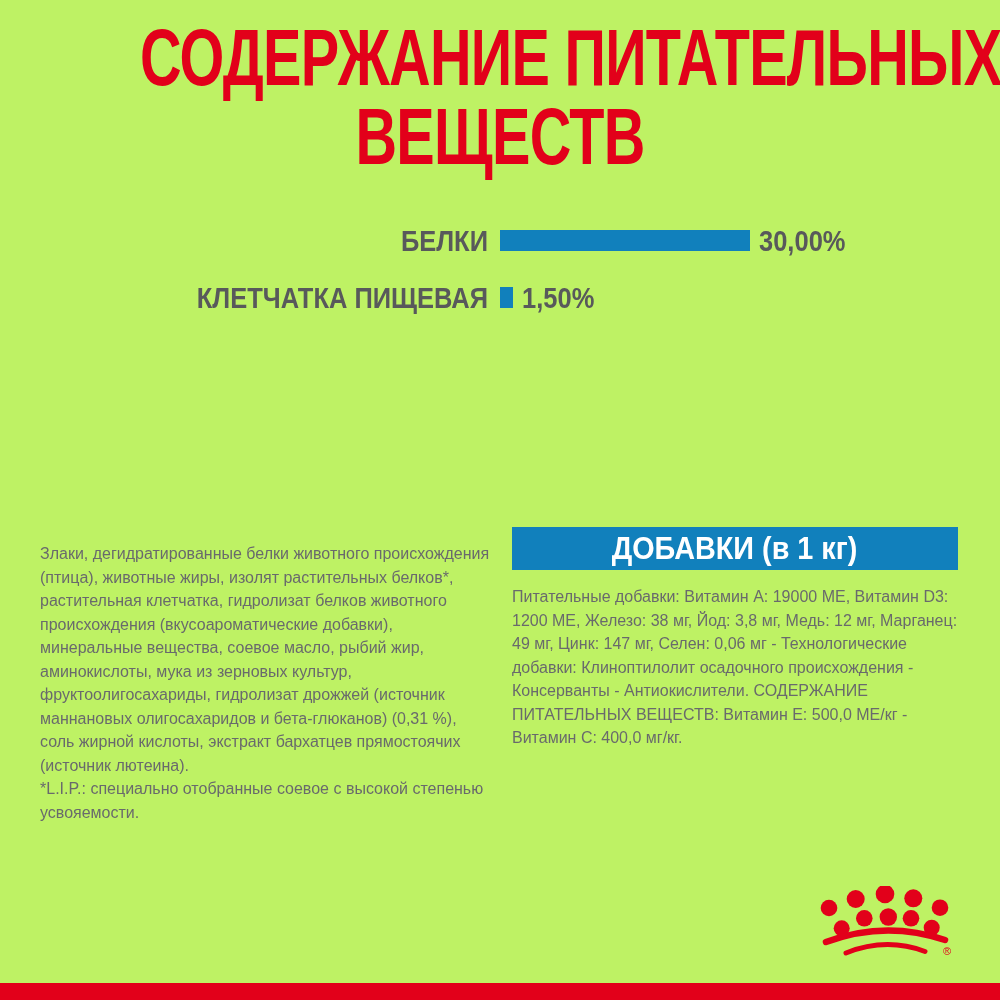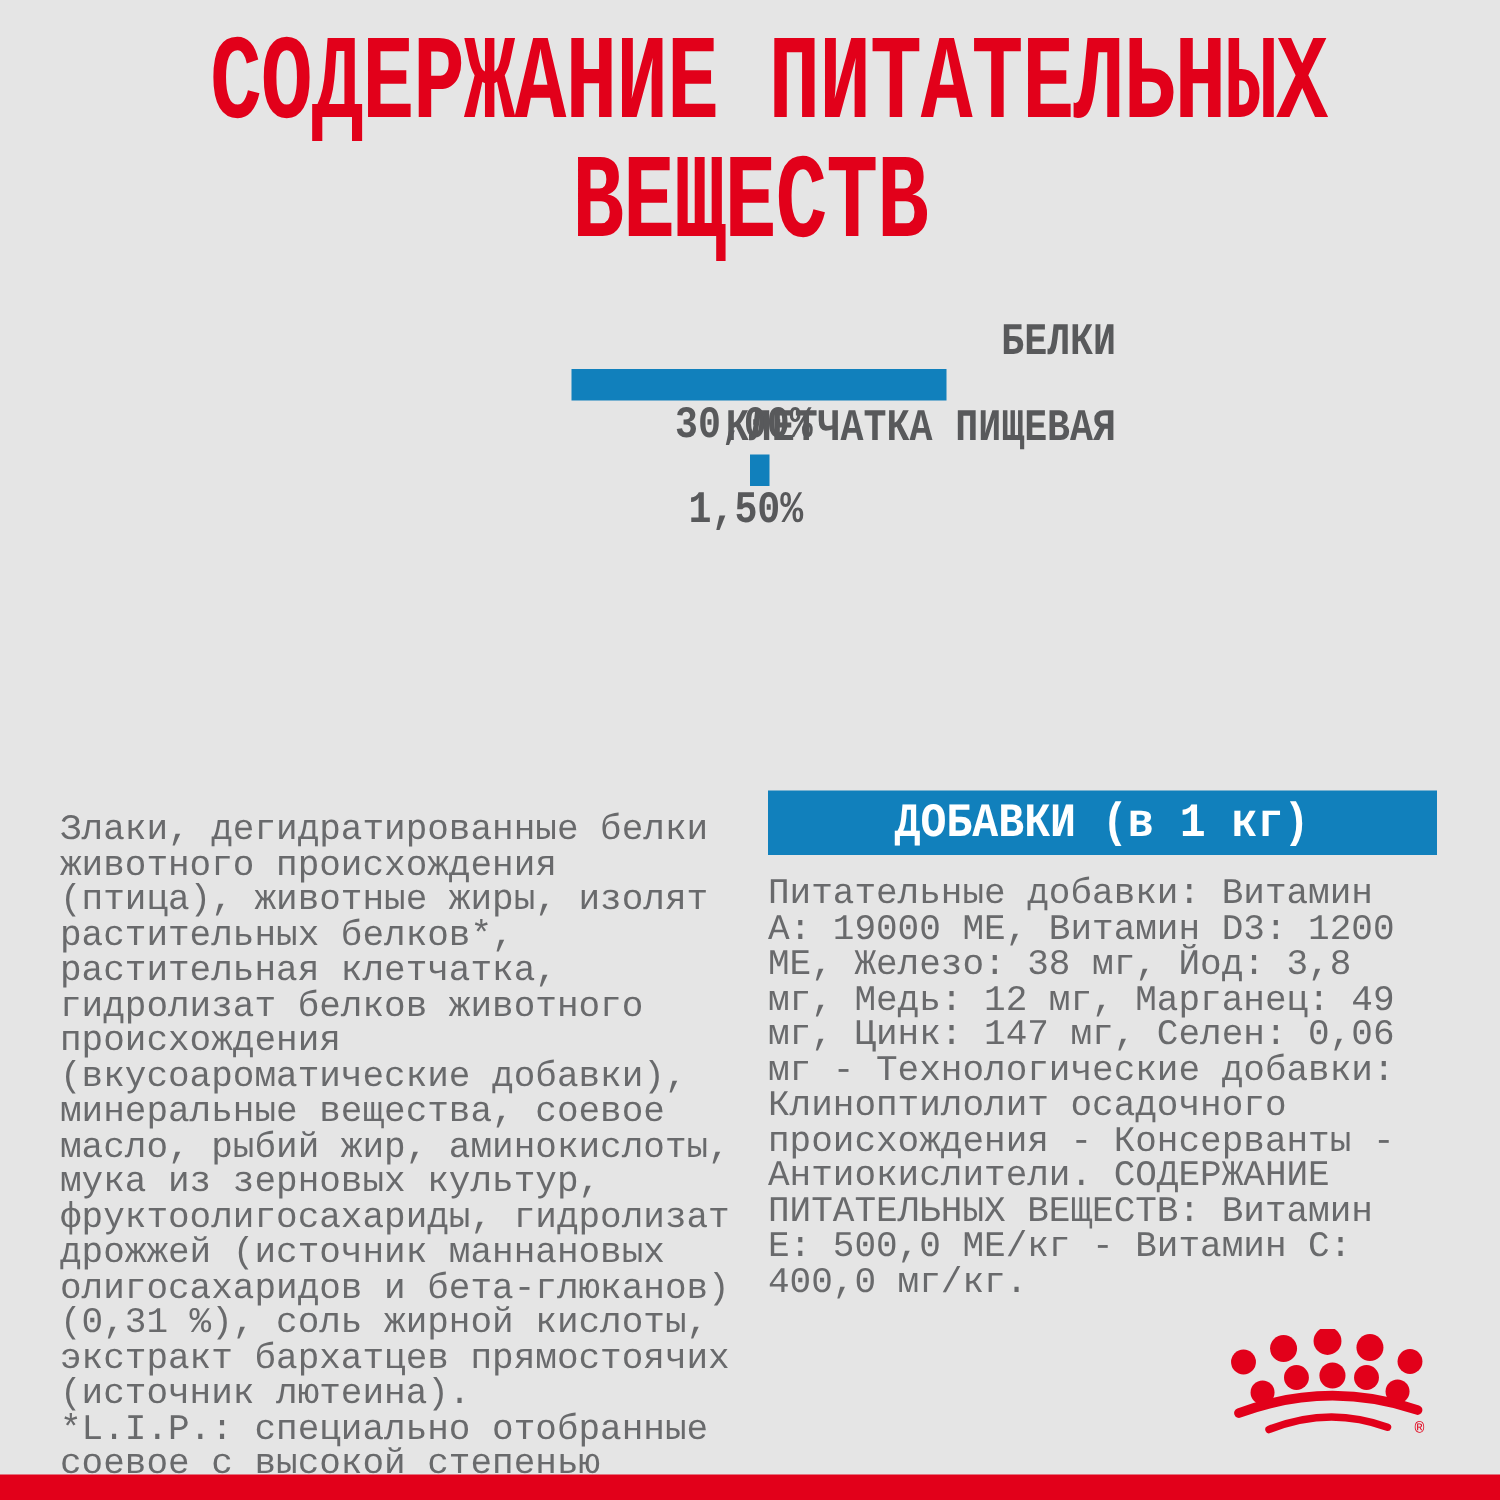--- a/index.html
+++ b/index.html
@@ -1,23 +1,23 @@
 <!DOCTYPE html>
 <html><head>
 <meta charset="utf-8">
 <style>
   * { margin: 0; padding: 0; box-sizing: border-box; }
   html, body { background: #ffffff; }
   .page {
     position: relative;
     width: 1000px;
     height: 1000px;
-    background: #e5e5e5;
+    background: #bef264;
     overflow: hidden;
-    font-family: Liberation Mono, monospace;
+    font-family: Liberation Sans, sans-serif;
   }
 
   
   .title {
     position: absolute;
     top: 18px; left: 0;
     width: 1000px;
     text-align: center;
     color: #E2001A;
     font-weight: bold;
@@ -35,21 +35,20 @@
   
   .chart {
     position: absolute;
     top: 212px; left: 0;
     width: 1000px;
   }
   .chart-row {
     display: flex;
     align-items: center;
     height: 57px;
-    flex-direction: column;
   }
   .chart-label {
     width: 488px;
     text-align: right;
     font-size: 30px;
     font-weight: bold;
     color: #58595B;
     transform: scaleX(0.85);
     transform-origin: right center;
     white-space: nowrap;
@@ -85,21 +84,21 @@
     font-weight: bold;
     white-space: nowrap;
   }
   .header-bar span {
     transform: scaleX(0.9);
     transform-origin: center;
     display: block;
   }
   .col p {
     margin-top: 15px;
-    font-size: 24px;
+    font-size: 16px;
     line-height: 23.5px;
     color: #696A6C;
   }
   .col p.note { margin-top: 0; }
 
   
   .logo {
     position: absolute;
     left: 818px; top: 886px;
     width: 140px; height: 76px;

